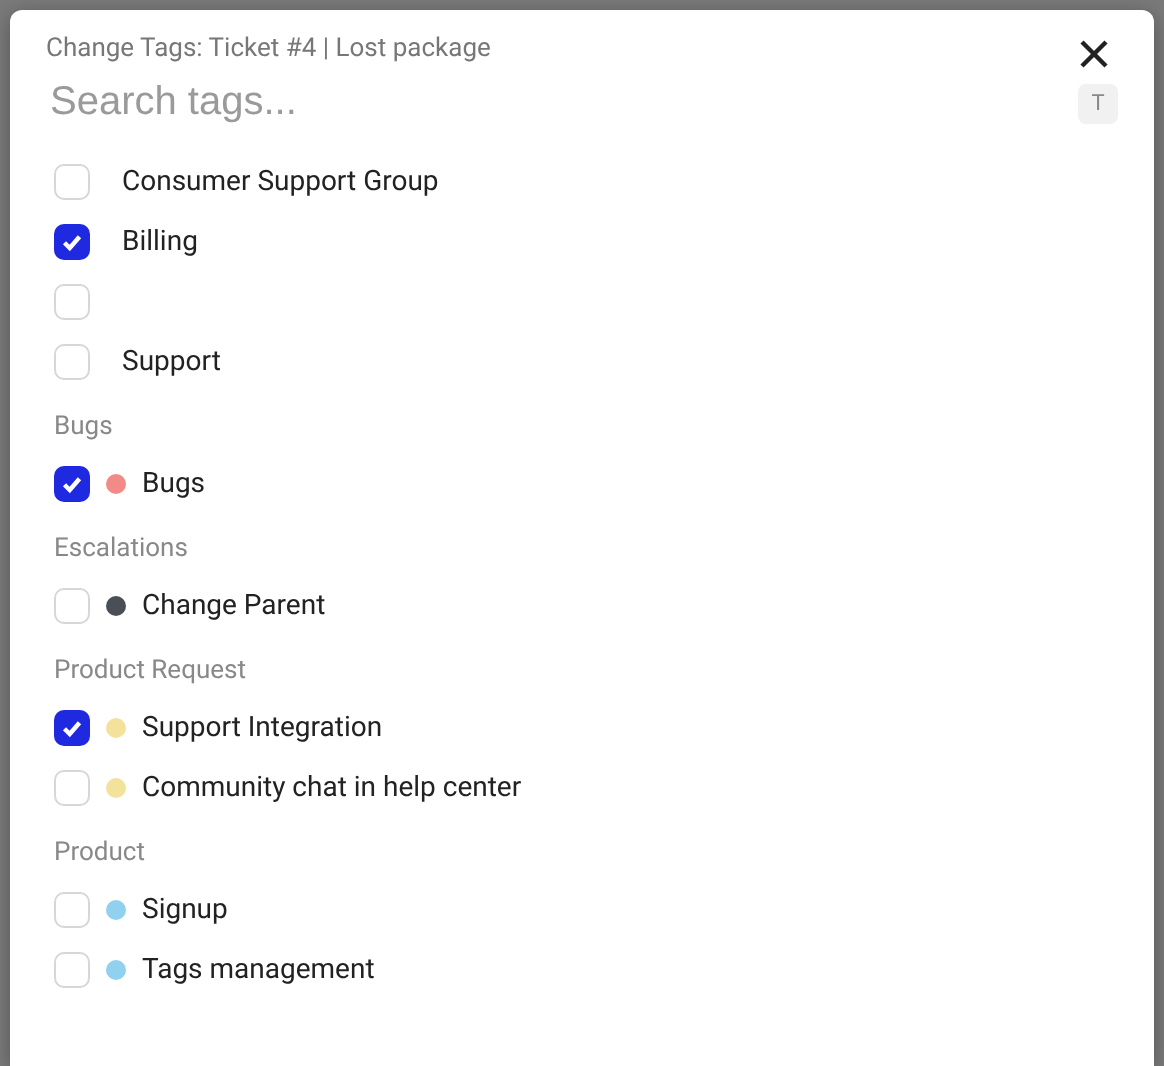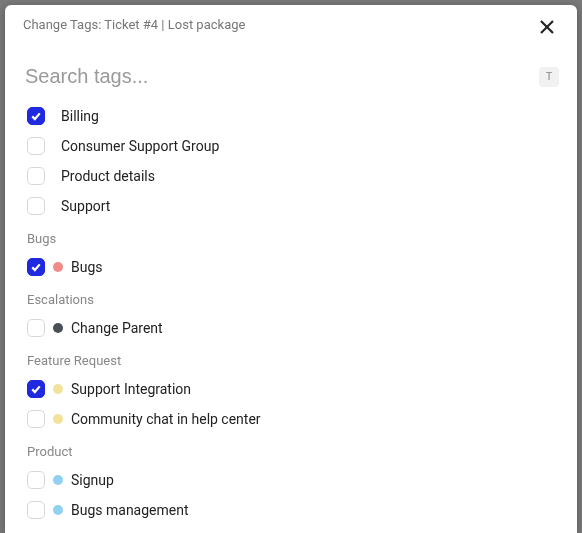--- a/index.html
+++ b/index.html
@@ -29,21 +29,20 @@
   .header-left { flex: 1; }
   .modal-title {
     font-size: 13px;
     color: #777;
     margin-bottom: 4px;
   }
   .search-row {
     display: flex;
     align-items: center;
     padding: 0 18px 6px 18px;
-    margin-top: 25px;
   }
   .search-input {
     flex: 1;
     border: none;
     outline: none;
     font-size: 20px;
     color: #333;
     background: transparent;
   }
   .search-input::placeholder { color: #9a9a9a; }
@@ -131,34 +130,33 @@
     </div>
   </div>
 
   <div class="search-row">
     <input class="search-input" type="text" placeholder="Search tags..." style="">
     <div class="shortcut-badge">T</div>
   </div>
 
   <div class="scroll">
       <div class="tag-row">
+        <div class="checkbox"></div>
+        <div class="tag-label">Consumer Support Group</div>
+      </div>
+      <div class="tag-row">
         <div class="checkbox checked">
           <svg viewBox="0 0 16 16">
             <polyline points="3,8.5 6.5,12 13,4.5"></polyline>
           </svg>
         </div>
         <div class="tag-label">Billing</div>
       </div>
       <div class="tag-row">
         <div class="checkbox"></div>
-        <div class="tag-label">Consumer Support Group</div>
-      </div>
-      <div class="tag-row">
-        <div class="checkbox"></div>
-        <div class="tag-label">Product details</div>
       </div>
       <div class="tag-row">
         <div class="checkbox"></div>
         <div class="tag-label">Support</div>
       </div>
       <div class="group-header">Bugs</div>
       <div class="tag-row with-dot">
         <div class="checkbox checked">
           <svg viewBox="0 0 16 16">
             <polyline points="3,8.5 6.5,12 13,4.5"></polyline>
@@ -166,21 +164,21 @@
         </div>
         <div class="dot" style="background: rgb(242, 139, 134);"></div>
         <div class="tag-label">Bugs</div>
       </div>
       <div class="group-header">Escalations</div>
       <div class="tag-row with-dot">
         <div class="checkbox"></div>
         <div class="dot" style="background: rgb(74, 79, 87);"></div>
         <div class="tag-label">Change Parent</div>
       </div>
-      <div class="group-header">Feature Request</div>
+      <div class="group-header">Product Request</div>
       <div class="tag-row with-dot">
         <div class="checkbox checked">
           <svg viewBox="0 0 16 16">
             <polyline points="3,8.5 6.5,12 13,4.5"></polyline>
           </svg>
         </div>
         <div class="dot" style="background: rgb(242, 226, 155);"></div>
         <div class="tag-label">Support Integration</div>
       </div>
       <div class="tag-row with-dot">
@@ -190,17 +188,17 @@
       </div>
       <div class="group-header">Product</div>
       <div class="tag-row with-dot">
         <div class="checkbox"></div>
         <div class="dot" style="background: rgb(143, 209, 239);"></div>
         <div class="tag-label">Signup</div>
       </div>
       <div class="tag-row with-dot">
         <div class="checkbox"></div>
         <div class="dot" style="background: rgb(143, 209, 239);"></div>
-        <div class="tag-label">Bugs management</div>
+        <div class="tag-label">Tags management</div>
       </div>
     </div>
 
 </div>
 
 </body></html>

